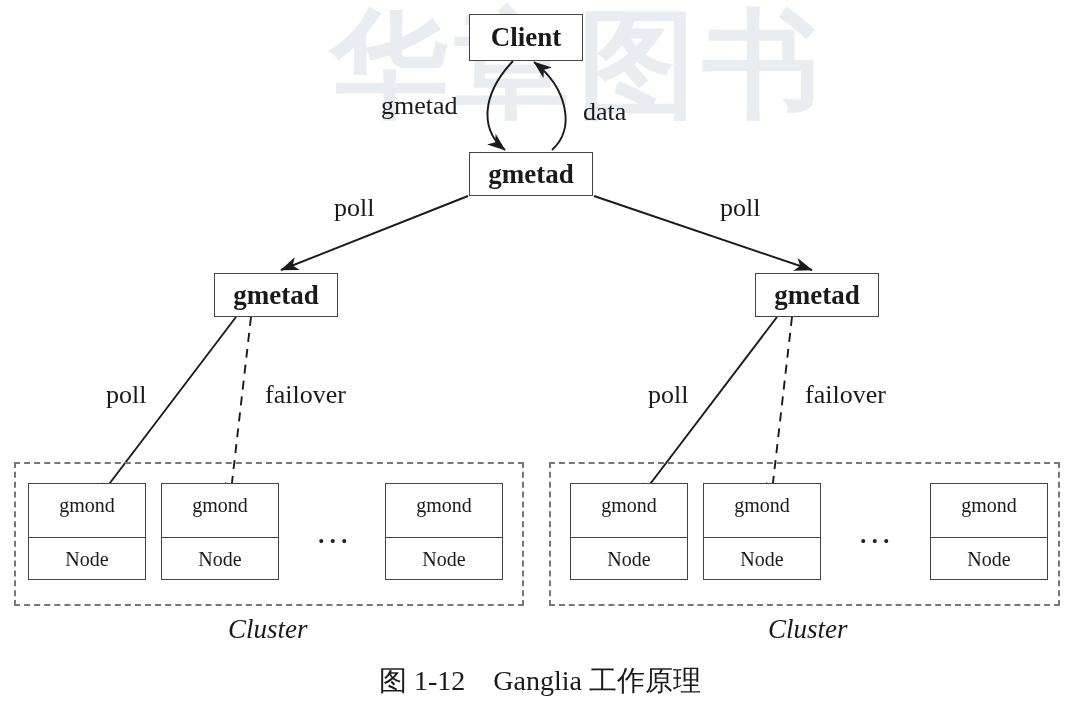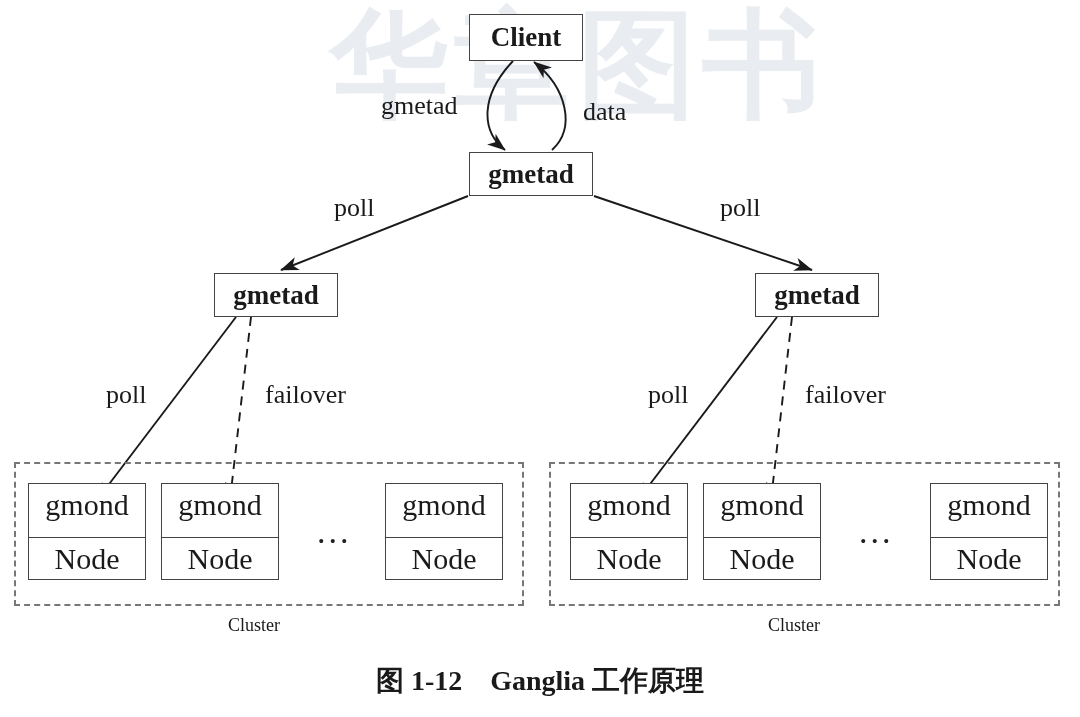--- a/index.html
+++ b/index.html
@@ -65,40 +65,41 @@
   }
   .cluster-box {
     position: absolute;
     border: 2px dashed #777777;
     box-sizing: border-box;
     background: transparent;
     z-index: 2;
   }
   .cluster-label {
     position: absolute;
-    font-size: 18px;
+    font-size: 27px;
     line-height: 1;
     white-space: nowrap;
     z-index: 4;
+    font-style: italic;
   }
   .host-box {
     position: absolute;
     border: 1.6px solid #444444;
     background: #ffffff;
     box-sizing: border-box;
     z-index: 3;
     display: flex;
     flex-direction: column;
   }
   .host-cell {
     flex: 1 1 50%;
     display: flex;
     align-items: center;
     justify-content: center;
-    font-size: 30px;
+    font-size: 20px;
     line-height: 1;
     box-sizing: border-box;
   }
   .host-cell.bottom {
     border-top: 1.6px solid #444444;
     margin-top: 12px;
   }
   .ellipsis {
     position: absolute;
     font-size: 34px;
@@ -110,21 +111,20 @@
   #caption {
     position: absolute;
     left: 0;
     top: 664px;
     width: 1080px;
     text-align: center;
     font-size: 28px;
     line-height: 1.2;
     white-space: pre;
     z-index: 5;
-    font-weight: bold;
   }
 </style>
 </head>
 <body>
 
 <div id="page">
 
   <div id="watermark">华章图书</div>
 
   <svg id="edges" viewBox="0 0 1080 717" width="1080" height="717" xmlns="http://www.w3.org/2000/svg">

